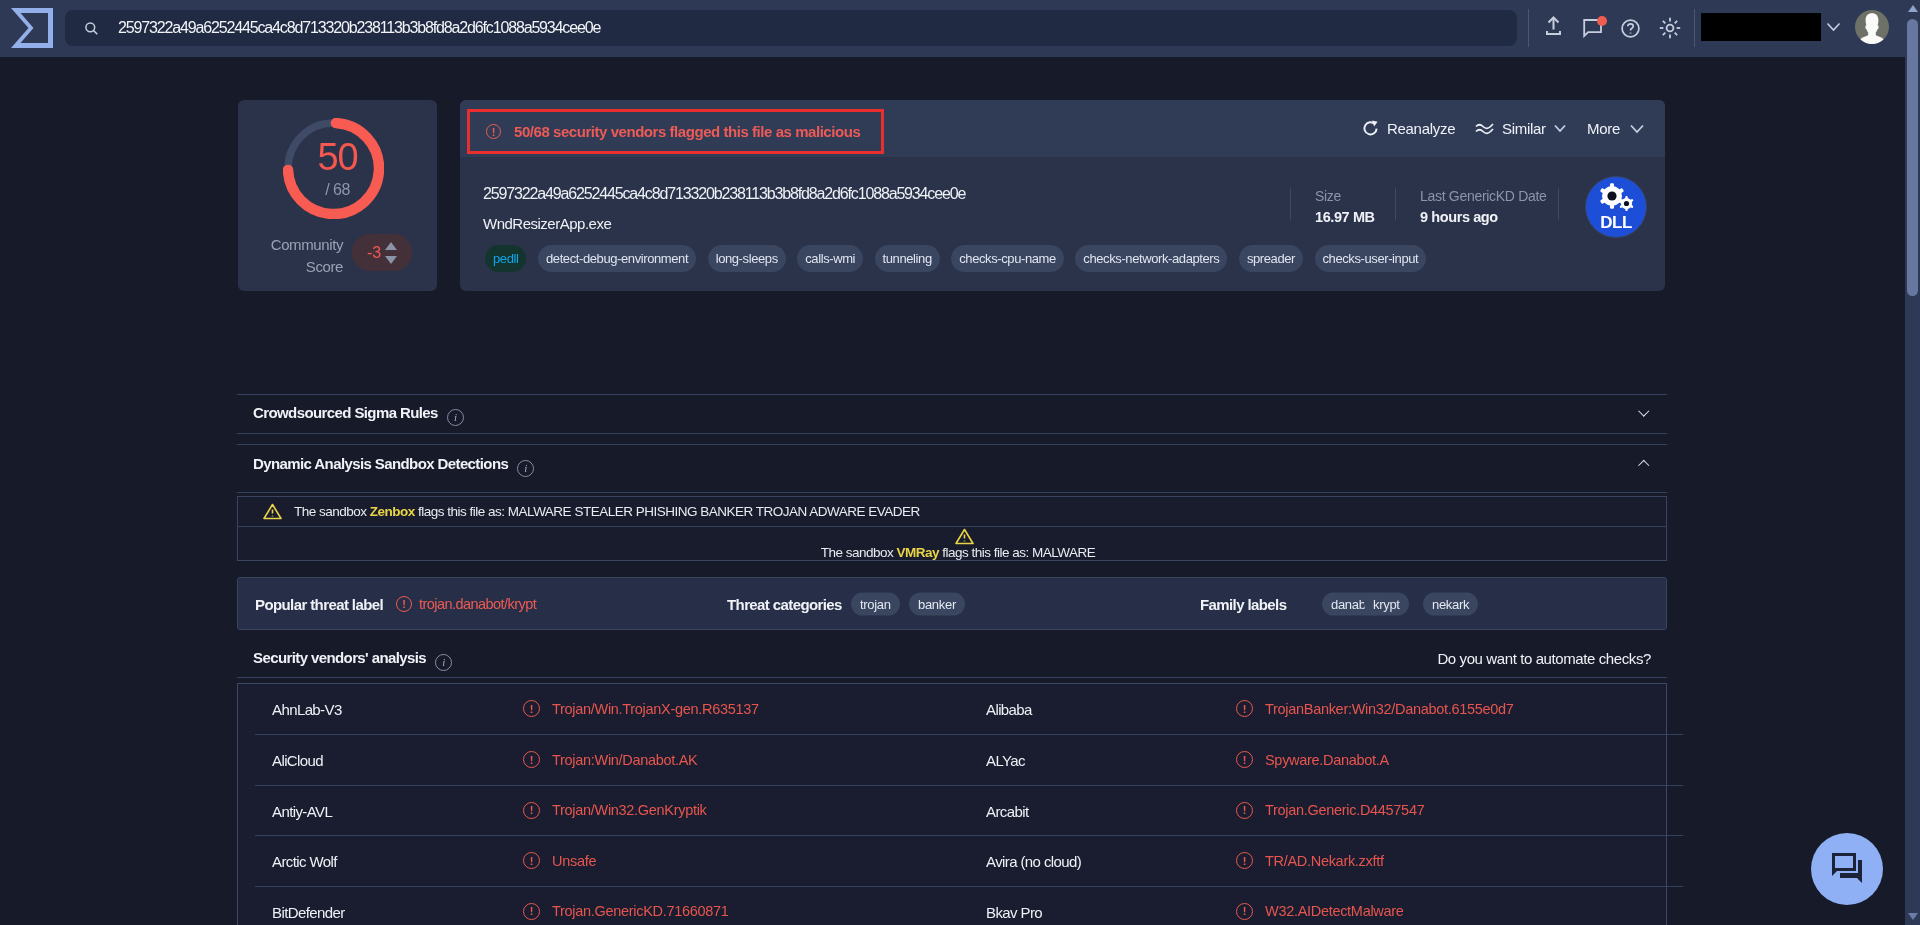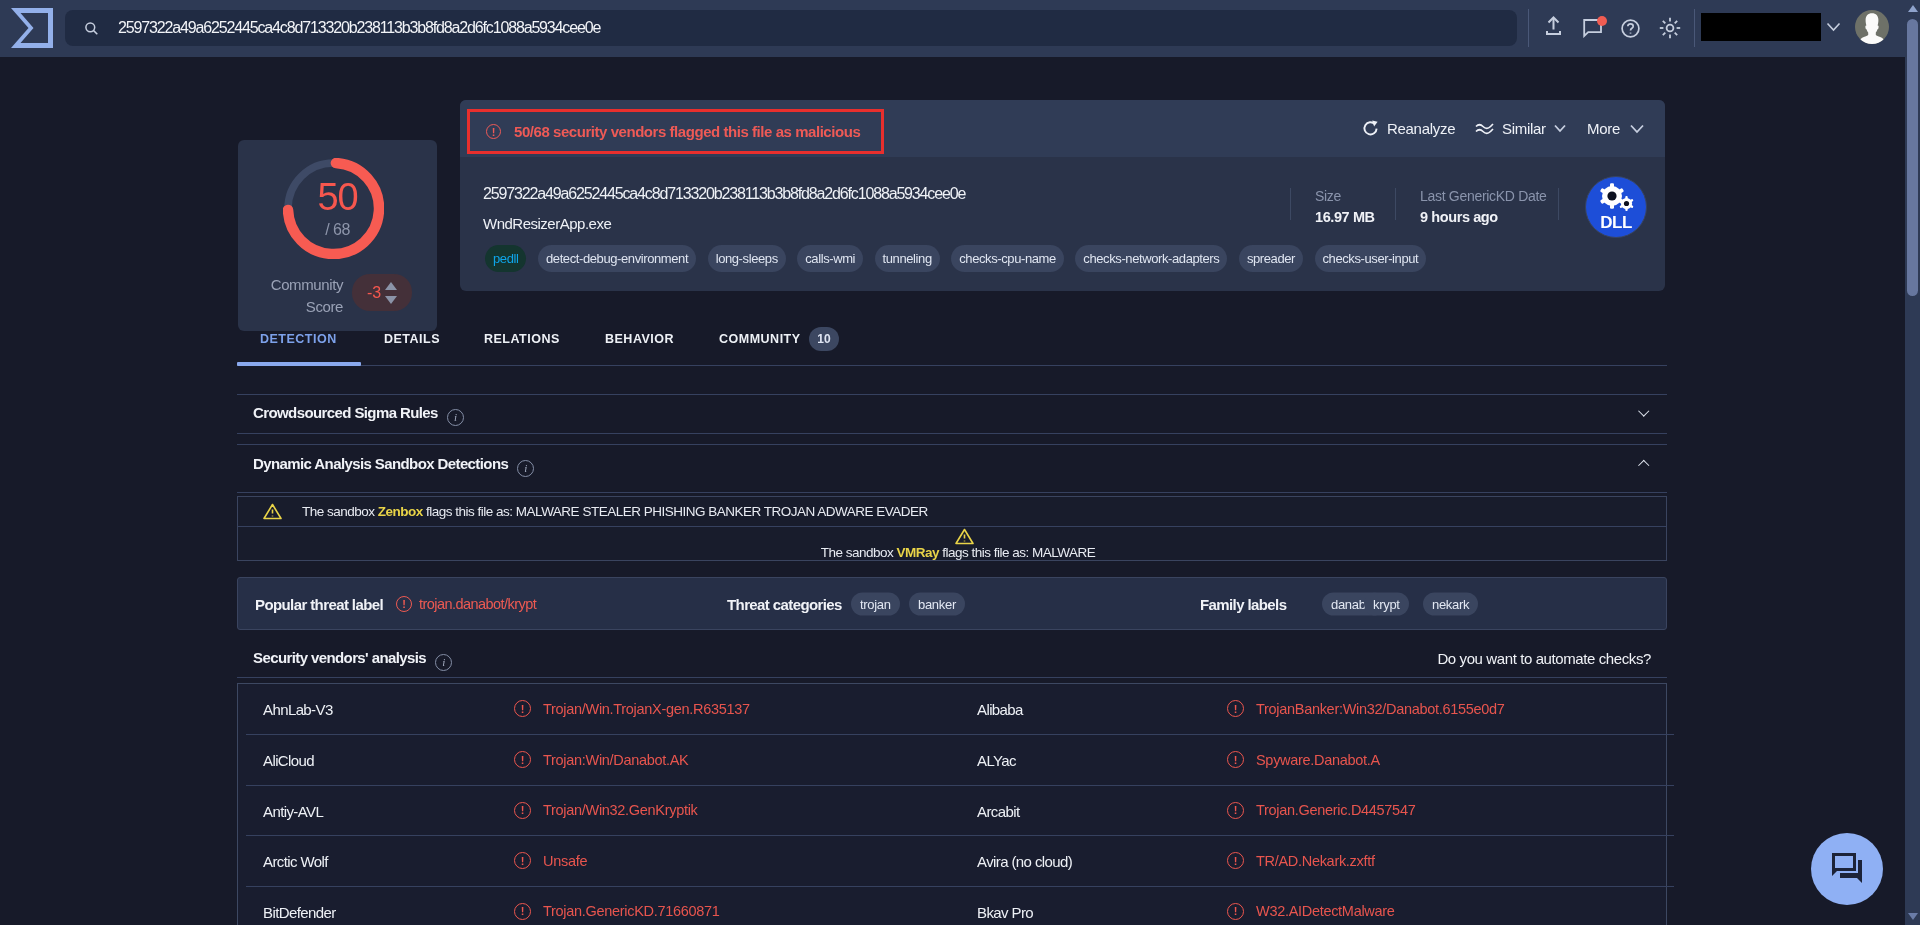--- a/index.html
+++ b/index.html
@@ -11,21 +11,21 @@
 
 .topbar { position:absolute; left:0; top:0; width:1920px; height:57px; background:#2e3a55; }
 .search { position:absolute; left:65px; top:10px; width:1452px; height:36px; background:#202b43; border-radius:8px; }
 .search .hash { position:absolute; left:53px; top:9px; font-size:16px; letter-spacing:-1.15px; color:#f2f4f8; }
 .tb-sep { position:absolute; top:9px; width:1px; height:38px; background:#4a5878; }
 .blackbox { position:absolute; left:1701px; top:13px; width:120px; height:28px; background:#000; }
 .avatar { position:absolute; left:1855px; top:10px; width:34px; height:34px; border-radius:50%; background:#6e7168; overflow:hidden; }
 .icnbtn { position:absolute; }
 
 
-.scorecard { position:absolute; left:238px; top:100px; width:199px; height:191px; background:#2a3349; border-radius:6px;margin-top:40px; }
+.scorecard { position:absolute; left:238px; top:100px; width:199px; height:191px; background:#2a3349; border-radius:6px; }
 .mainpanel { position:absolute; left:460px; top:100px; width:1205px; height:191px; background:#2a3349; border-radius:6px; }
 .mainhead { position:absolute; left:0; top:0; width:1205px; height:57px; background:#303c56; border-radius:6px 6px 0 0; }
 .alertbox { position:absolute; left:7px; top:9px; width:417px; height:45px; border:3px solid #e82f2d; display:flex; align-items:center; }
 .alerttext { color:#ee5a56; font-weight:bold; font-size:15px; letter-spacing:-0.45px; margin-left:13px; }
 .excl { display:inline-flex; align-items:center; justify-content:center; border-radius:50%; font-weight:bold; flex:none; }
 .hbtn { color:#eef1f7; font-size:15px; letter-spacing:-0.3px; display:flex; align-items:center; position:absolute; top:0; height:57px; }
 
 .filehash { position:absolute; left:23px; top:85px; font-size:16px; letter-spacing:-1.15px; color:#eef1f6; }
 .filename { position:absolute; left:23px; top:115px; font-size:15px; letter-spacing:-0.5px; color:#eef1f6; }
 .tags { position:absolute; left:25px; top:144.5px; display:flex; gap:11.5px; }
@@ -56,21 +56,21 @@
 .sbrow { position:absolute; left:0; width:100%; height:30px; display:flex; align-items:center; font-size:13.5px; letter-spacing:-0.5px; color:#e8ebf2; }
 .yellow { color:#e9d448; font-weight:bold; }
 
 
 .threat { position:absolute; left:237px; top:577px; width:1430px; height:53px; background:#262f47; border:1px solid #3a445f; border-radius:3px; display:flex; align-items:center; }
 .pill { display:inline-flex; align-items:center; height:23px; padding:0 9px; background:#3a455f; border-radius:12px; color:#e3e8f3; font-size:13px; letter-spacing:-0.3px; }
 .tc { position:absolute; top:50%; transform:translateY(-50%); }
 
 
 .vtable { position:absolute; left:237px; top:683px; width:1430px; height:242px; background:#191d2f; border:1px solid #3d4862; border-bottom:none; }
-.vrow { position:absolute; left:8px; width:100%; height:50px; border-top:1px solid #36415f; }
+.vrow { position:absolute; left:17px; width:100%; height:50px; border-top:1px solid #36415f; }
 .vrow:first-child { border-top:none; }
 .vname { position:absolute; top:17px; font-size:15px; letter-spacing:-0.6px; color:#eef1f6; }
 .vdet { position:absolute; top:16px; font-size:14.5px; letter-spacing:-0.3px; color:#e8554e; display:flex; align-items:center; }
 
 .vexcl { width:17px; height:17px; border:1.7px solid #ec564e; color:#ec564e; font-size:11px; margin-right:12px; }
 
 
 .fab { position:absolute; left:1811px; top:833px; width:72px; height:72px; border-radius:50%; background:#8fb0f4; display:flex; align-items:center; justify-content:center; }
 
 
@@ -226,28 +226,20 @@
             <rect x="39.3" y="19" width="2.4" height="4" rx="1" transform="rotate(180 40.5 26.5)"></rect>
             <rect x="39.3" y="19" width="2.4" height="4" rx="1" transform="rotate(240 40.5 26.5)"></rect>
             <rect x="39.3" y="19" width="2.4" height="4" rx="1" transform="rotate(300 40.5 26.5)"></rect>
           </g>
         </g>
         <text x="30" y="51" text-anchor="middle" font-family="Liberation Sans,sans-serif" font-weight="bold" font-size="17" letter-spacing="-0.5" fill="#fff">DLL</text>
       </svg>
     </div>
   </div>
 
-  <div class="tabs">
-    <div class="tab active" style="left:23px;">DETECTION<div class="tabline"></div></div>
-    <div class="tab" style="left:147px;">DETAILS</div>
-    <div class="tab" style="left:247px;">RELATIONS</div>
-    <div class="tab" style="left:368px;">BEHAVIOR</div>
-    <div class="tab" style="left:482px;">COMMUNITY</div>
-    <div class="badge10">10</div>
-  </div>
 
   <div class="hline" style="top:394px"></div>
   <div class="secrow" style="top:404px;height:20px;">
     <span class="sectitle" style="margin-left:16px;">Crowdsourced Sigma Rules</span><span class="info">i</span>
     <span class="chev down" style="position:absolute;right:20px;top:3px;"></span>
   </div>
   <div class="hline" style="top:432.5px"></div>
   <div class="hline" style="top:444px"></div>
   <div class="hline" style="top:491.5px"></div>
   <div class="secrow" style="top:455px;height:20px;">
@@ -255,21 +247,21 @@
     <span class="chev up" style="position:absolute;right:20px;top:7px;"></span>
   </div>
 
   <div class="sandbox">
     <div class="sbrow" style="top:0;border-bottom:1px solid #36415f;">
       <svg style="margin-left:25px" width="19" height="17" viewBox="0 0 19 17" fill="none" stroke="#e9d448" stroke-width="1.6">
         <path d="M9.5,1.5 L18,15.5 L1,15.5 Z" stroke-linejoin="round"></path>
         <path d="M9.5,6.5 L9.5,10.5"></path>
           <path d="M9.5,12.6 L9.5,13.4"></path>
       </svg>
-      <span style="margin-left:20px">The sandbox <span class="yellow">Zenbox</span> flags this file as: MALWARE STEALER PHISHING BANKER TROJAN ADWARE EVADER</span>
+      <span style="margin-left:12px">The sandbox <span class="yellow">Zenbox</span> flags this file as: MALWARE STEALER PHISHING BANKER TROJAN ADWARE EVADER</span>
     </div>
     <div class="sbrow" style="top:31px;height:33px;flex-direction:column;">
       <svg style="margin-left:25px" width="19" height="17" viewBox="0 0 19 17" fill="none" stroke="#e9d448" stroke-width="1.6">
         <path d="M9.5,1.5 L18,15.5 L1,15.5 Z" stroke-linejoin="round"></path>
         <path d="M9.5,6.5 L9.5,10.5"></path>
           <path d="M9.5,12.6 L9.5,13.4"></path>
       </svg>
       <span style="margin-left:12px">The sandbox <span class="yellow">VMRay</span> flags this file as: MALWARE</span>
     </div>
   </div>

